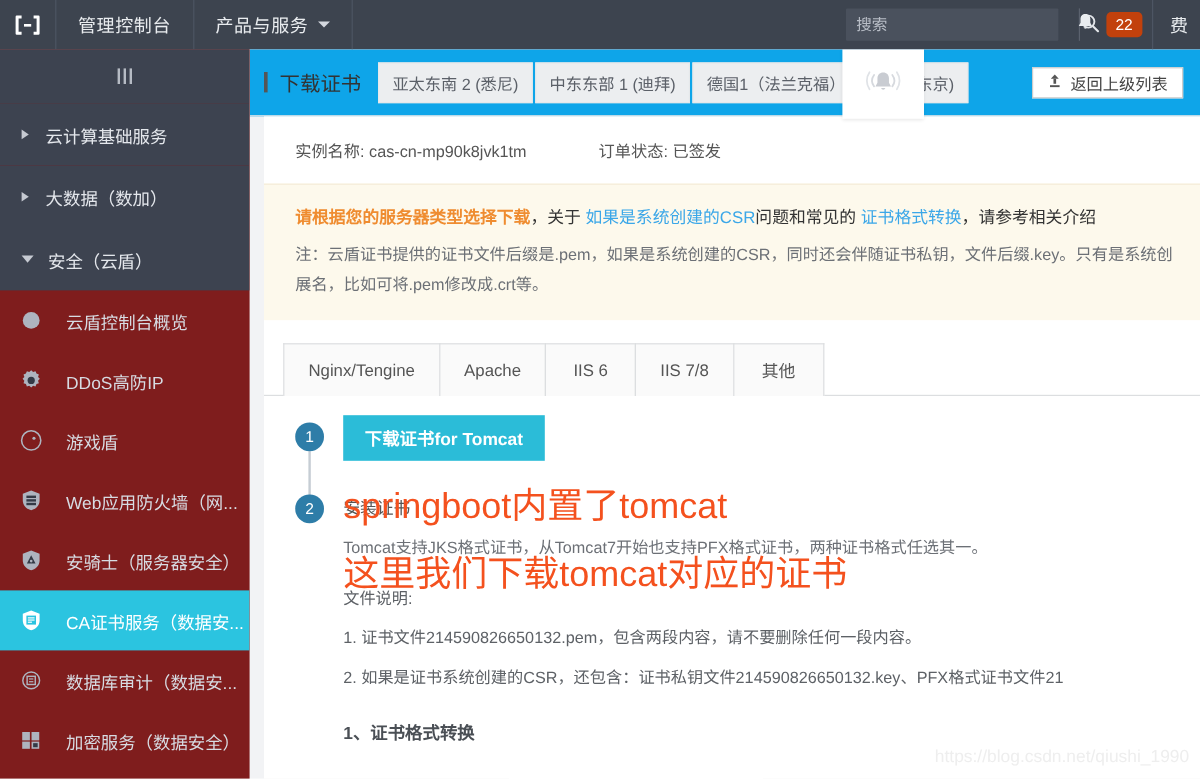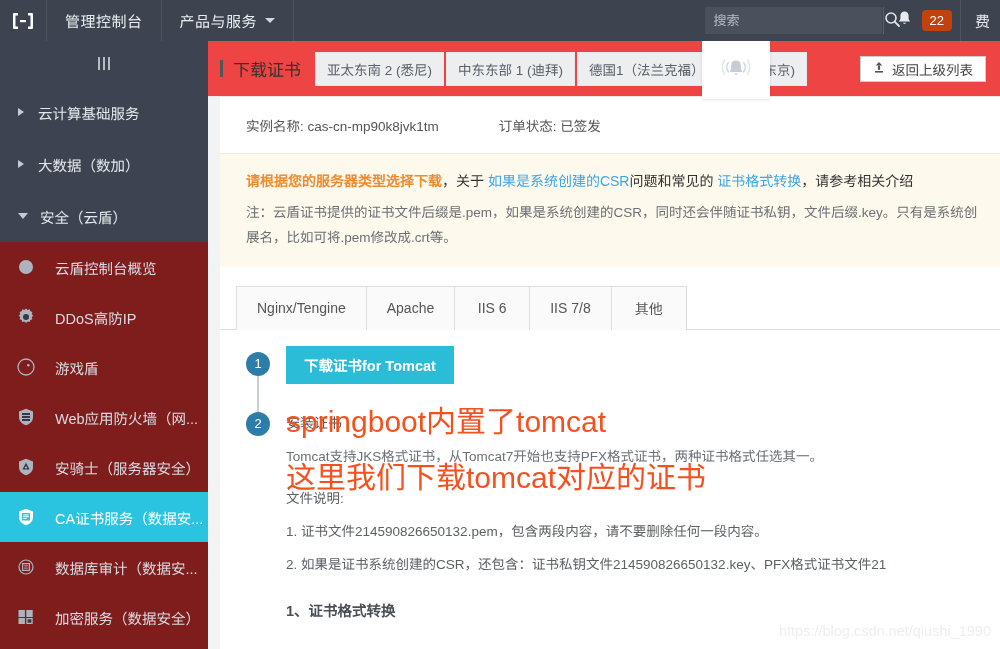--- a/index.html
+++ b/index.html
@@ -42,21 +42,21 @@
   }
   .topbar-spacer { flex: 1; }
   .search-wrap {
     display: flex; align-items: center; align-self: center;
     background: #4a515d; height: 27px; width: 177px; margin-right: 14px;
     border-radius: 1px;
   }
   .search-input {
     flex: 1; background: transparent; border: none; outline: none;
     color: #fef9c3; font-size: 13px; padding: 0 9px;
-    font-family: Liberation Serif, serif;
+    font-family: Liberation Sans, sans-serif;
   }
   .search-input::placeholder { color: #b9bec7; }
   .search-btn {
     width: 36px; height: 27px; display: flex; align-items: center; justify-content: center;
     border-left: 1px solid #5b626e; cursor: pointer;
   }
   .bell-cell {
     display: flex; align-items: center; padding-right: 8px; cursor: pointer;
   }
   .badge {
@@ -104,21 +104,21 @@
   }
   .side-item.active { background: #2bc4e0; color: #fff; }
   .side-item.active .ic { color: #fff; }
 
   
   .main {
     position: absolute; top: 41px; left: 208px; width: 792px; height: 608px;
     background: #f2f3f5; overflow: hidden;
   }
   .page-head {
-    height: 56px; background: #ef4444; display: flex; align-items: center;
+    height: 56px; background: #0ea5e9; display: flex; align-items: center;
     padding-left: 12px; border-bottom: 1px solid #e8e8e8;
   }
   .page-title {
     display: flex; align-items: center; font-size: 17px; color: #333;
     padding-right: 14px;
   }
   .page-title .bar {
     width: 3px; height: 17px; background: #555; margin-right: 10px;
   }
   .region-tab {

